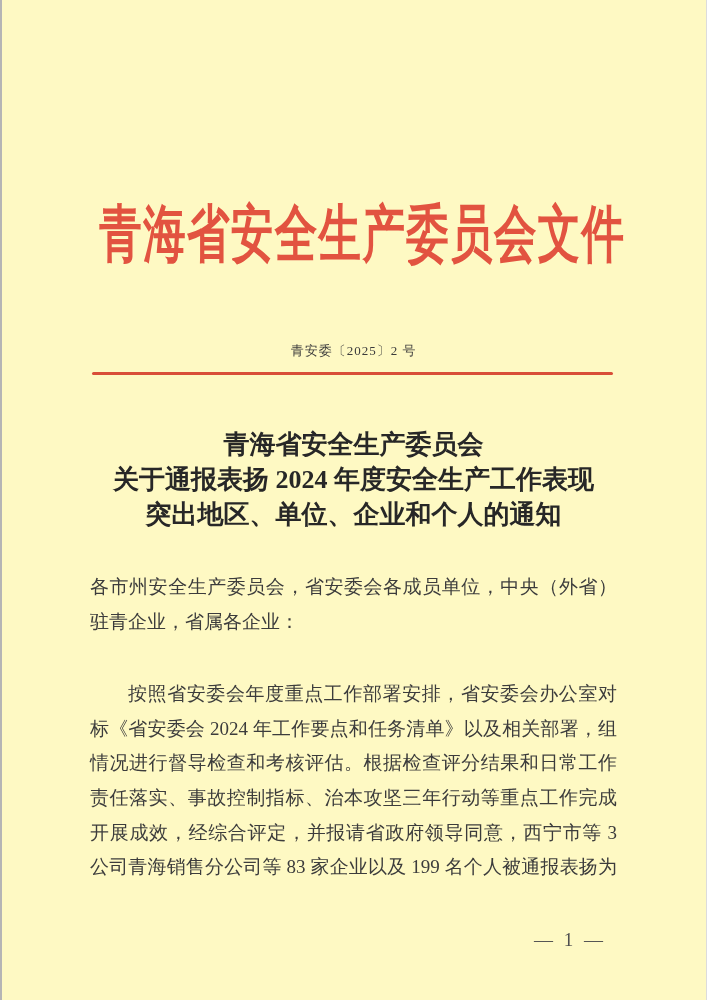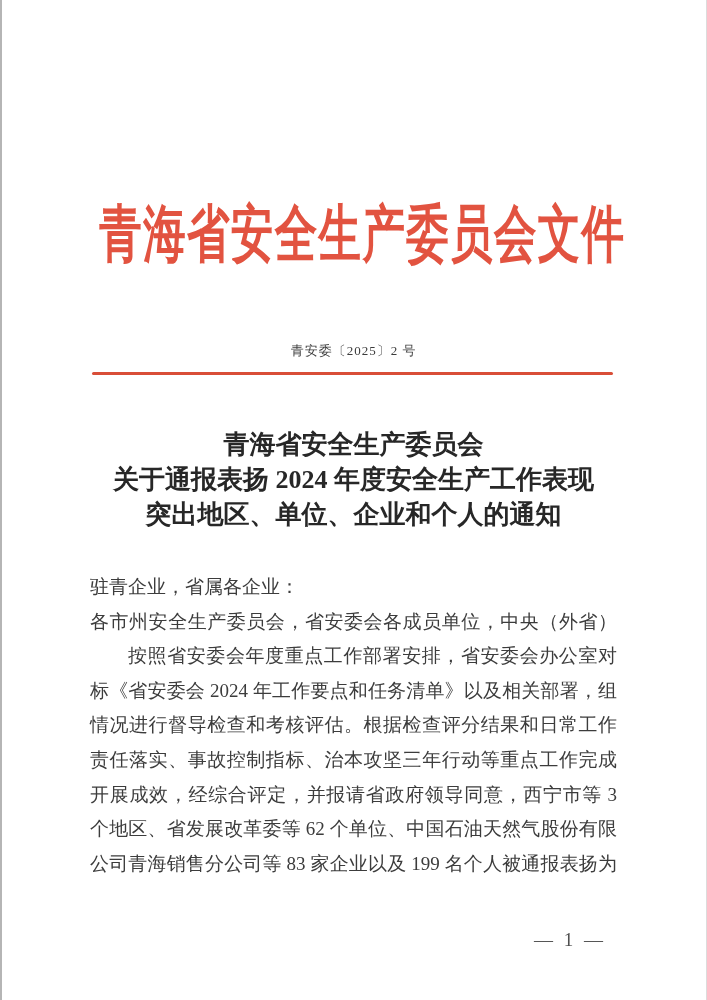--- a/index.html
+++ b/index.html
@@ -5,21 +5,21 @@
   html, body {
     margin: 0;
     padding: 0;
     background: #e9e9e9;
   }
   .page {
     position: relative;
     width: 707px;
     height: 1000px;
     margin: 0 auto;
-    background: #ffffff;
+    background: #fef9c3;
     overflow: hidden;
     font-family: "Liberation Serif", "DejaVu Serif", serif;
   }
   .edge-left {
     position: absolute;
     left: 0; top: 0;
     width: 2px; height: 1000px;
     background: #b5b5b5;
   }
   .edge-right {
@@ -86,20 +86,21 @@
     height: 34.6px;
     white-space: nowrap;
   }
   .body-line.just {
     white-space: normal;
     text-align: justify;
     text-align-last: justify;
   }
   .body-line.indent {
     text-indent: 2em;
+    margin-top: 38px;
   }
   .page-number {
     position: absolute;
     top: 929px;
     left: 534px;
     font-size: 19px;
     letter-spacing: 3px;
     color: #4f4f4f;
     white-space: nowrap;
   }
@@ -118,26 +119,25 @@
 
   <div class="red-line"></div>
 
   <div class="title-block">
     <div>青海省安全生产委员会</div>
     <div>关于通报表扬 2024 年度安全生产工作表现</div>
     <div>突出地区、单位、企业和个人的通知</div>
   </div>
 
   <div class="body-block">
+    <div class="body-line just">各市州安全生产委员会，省安委会各成员单位，中央（外省）</div>
     <div class="body-line">驻青企业，省属各企业：</div>
-    <div class="body-line just">各市州安全生产委员会，省安委会各成员单位，中央（外省）</div>
     <div class="body-line just indent">按照省安委会年度重点工作部署安排，省安委会办公室对</div>
     <div class="body-line just">标《省安委会 2024 年工作要点和任务清单》以及相关部署，组</div>
     <div class="body-line just">情况进行督导检查和考核评估。根据检查评分结果和日常工作</div>
     <div class="body-line just">责任落实、事故控制指标、治本攻坚三年行动等重点工作完成</div>
     <div class="body-line just">开展成效，经综合评定，并报请省政府领导同意，西宁市等 3</div>
-    <div class="body-line just">个地区、省发展改革委等 62 个单位、中国石油天然气股份有限</div>
     <div class="body-line just">公司青海销售分公司等 83 家企业以及 199 名个人被通报表扬为</div>
   </div>
 
   <div class="page-number">— 1 —</div>
 
 </div>
 
 </body></html>

